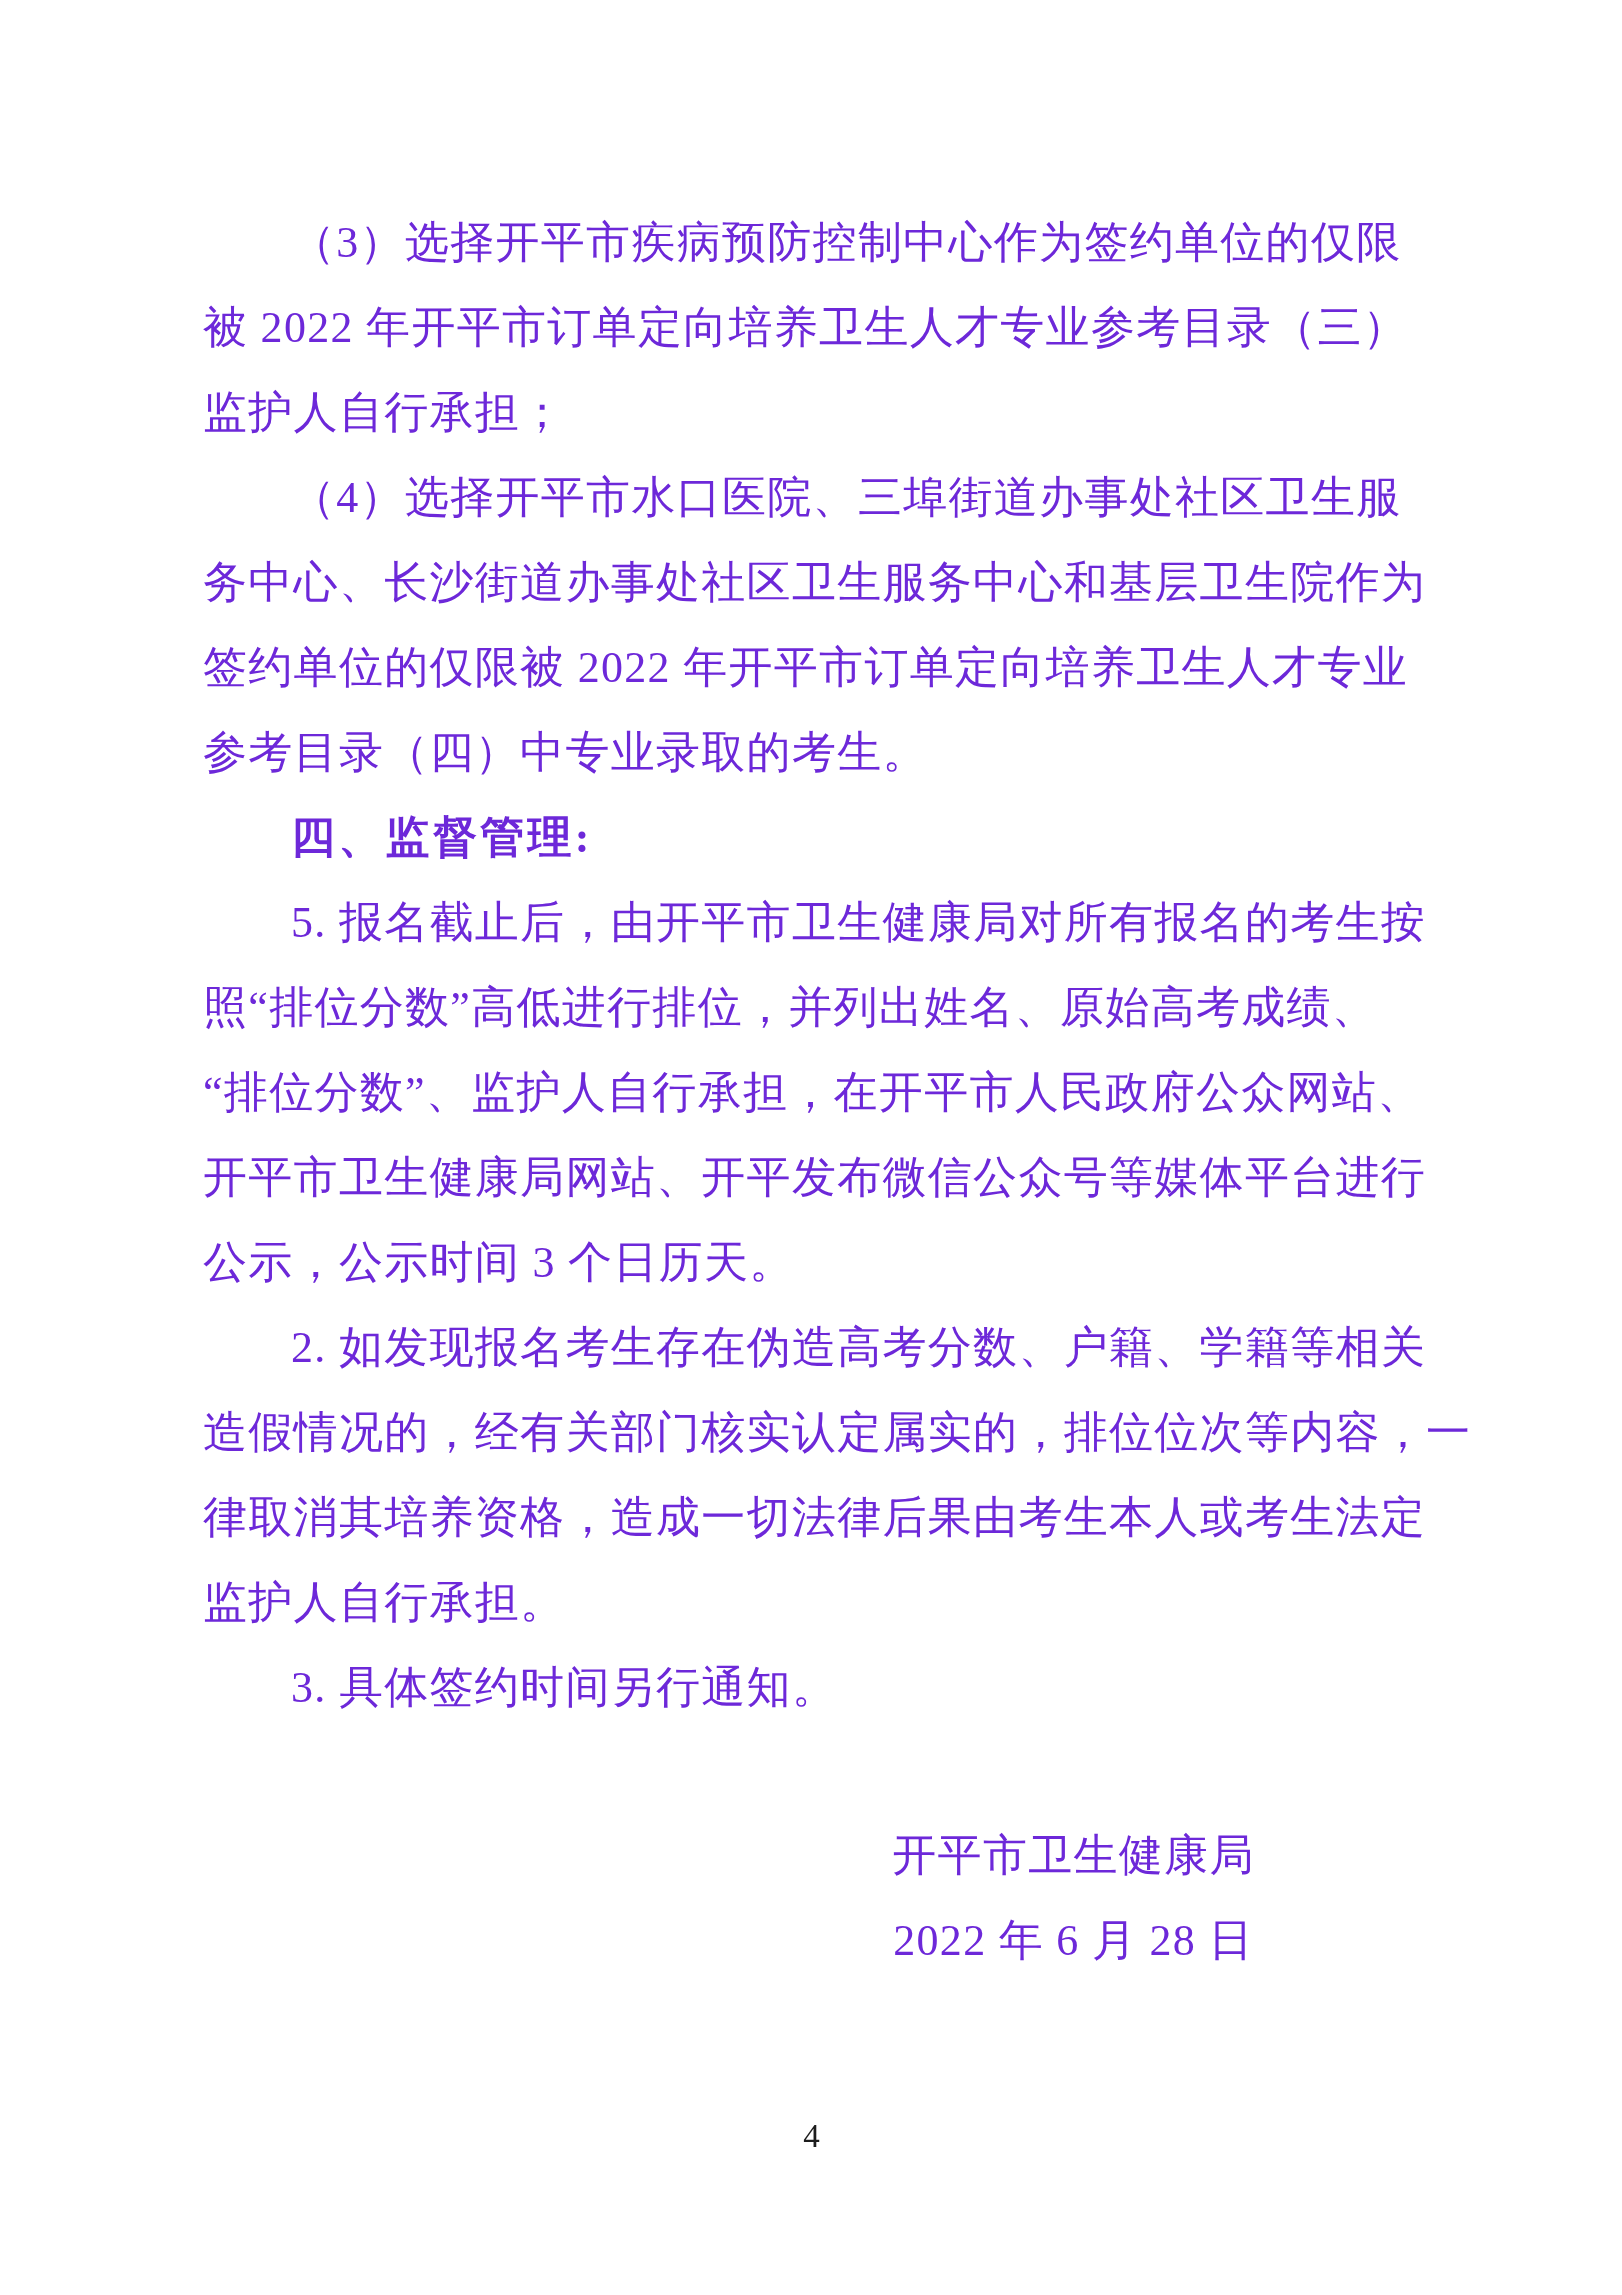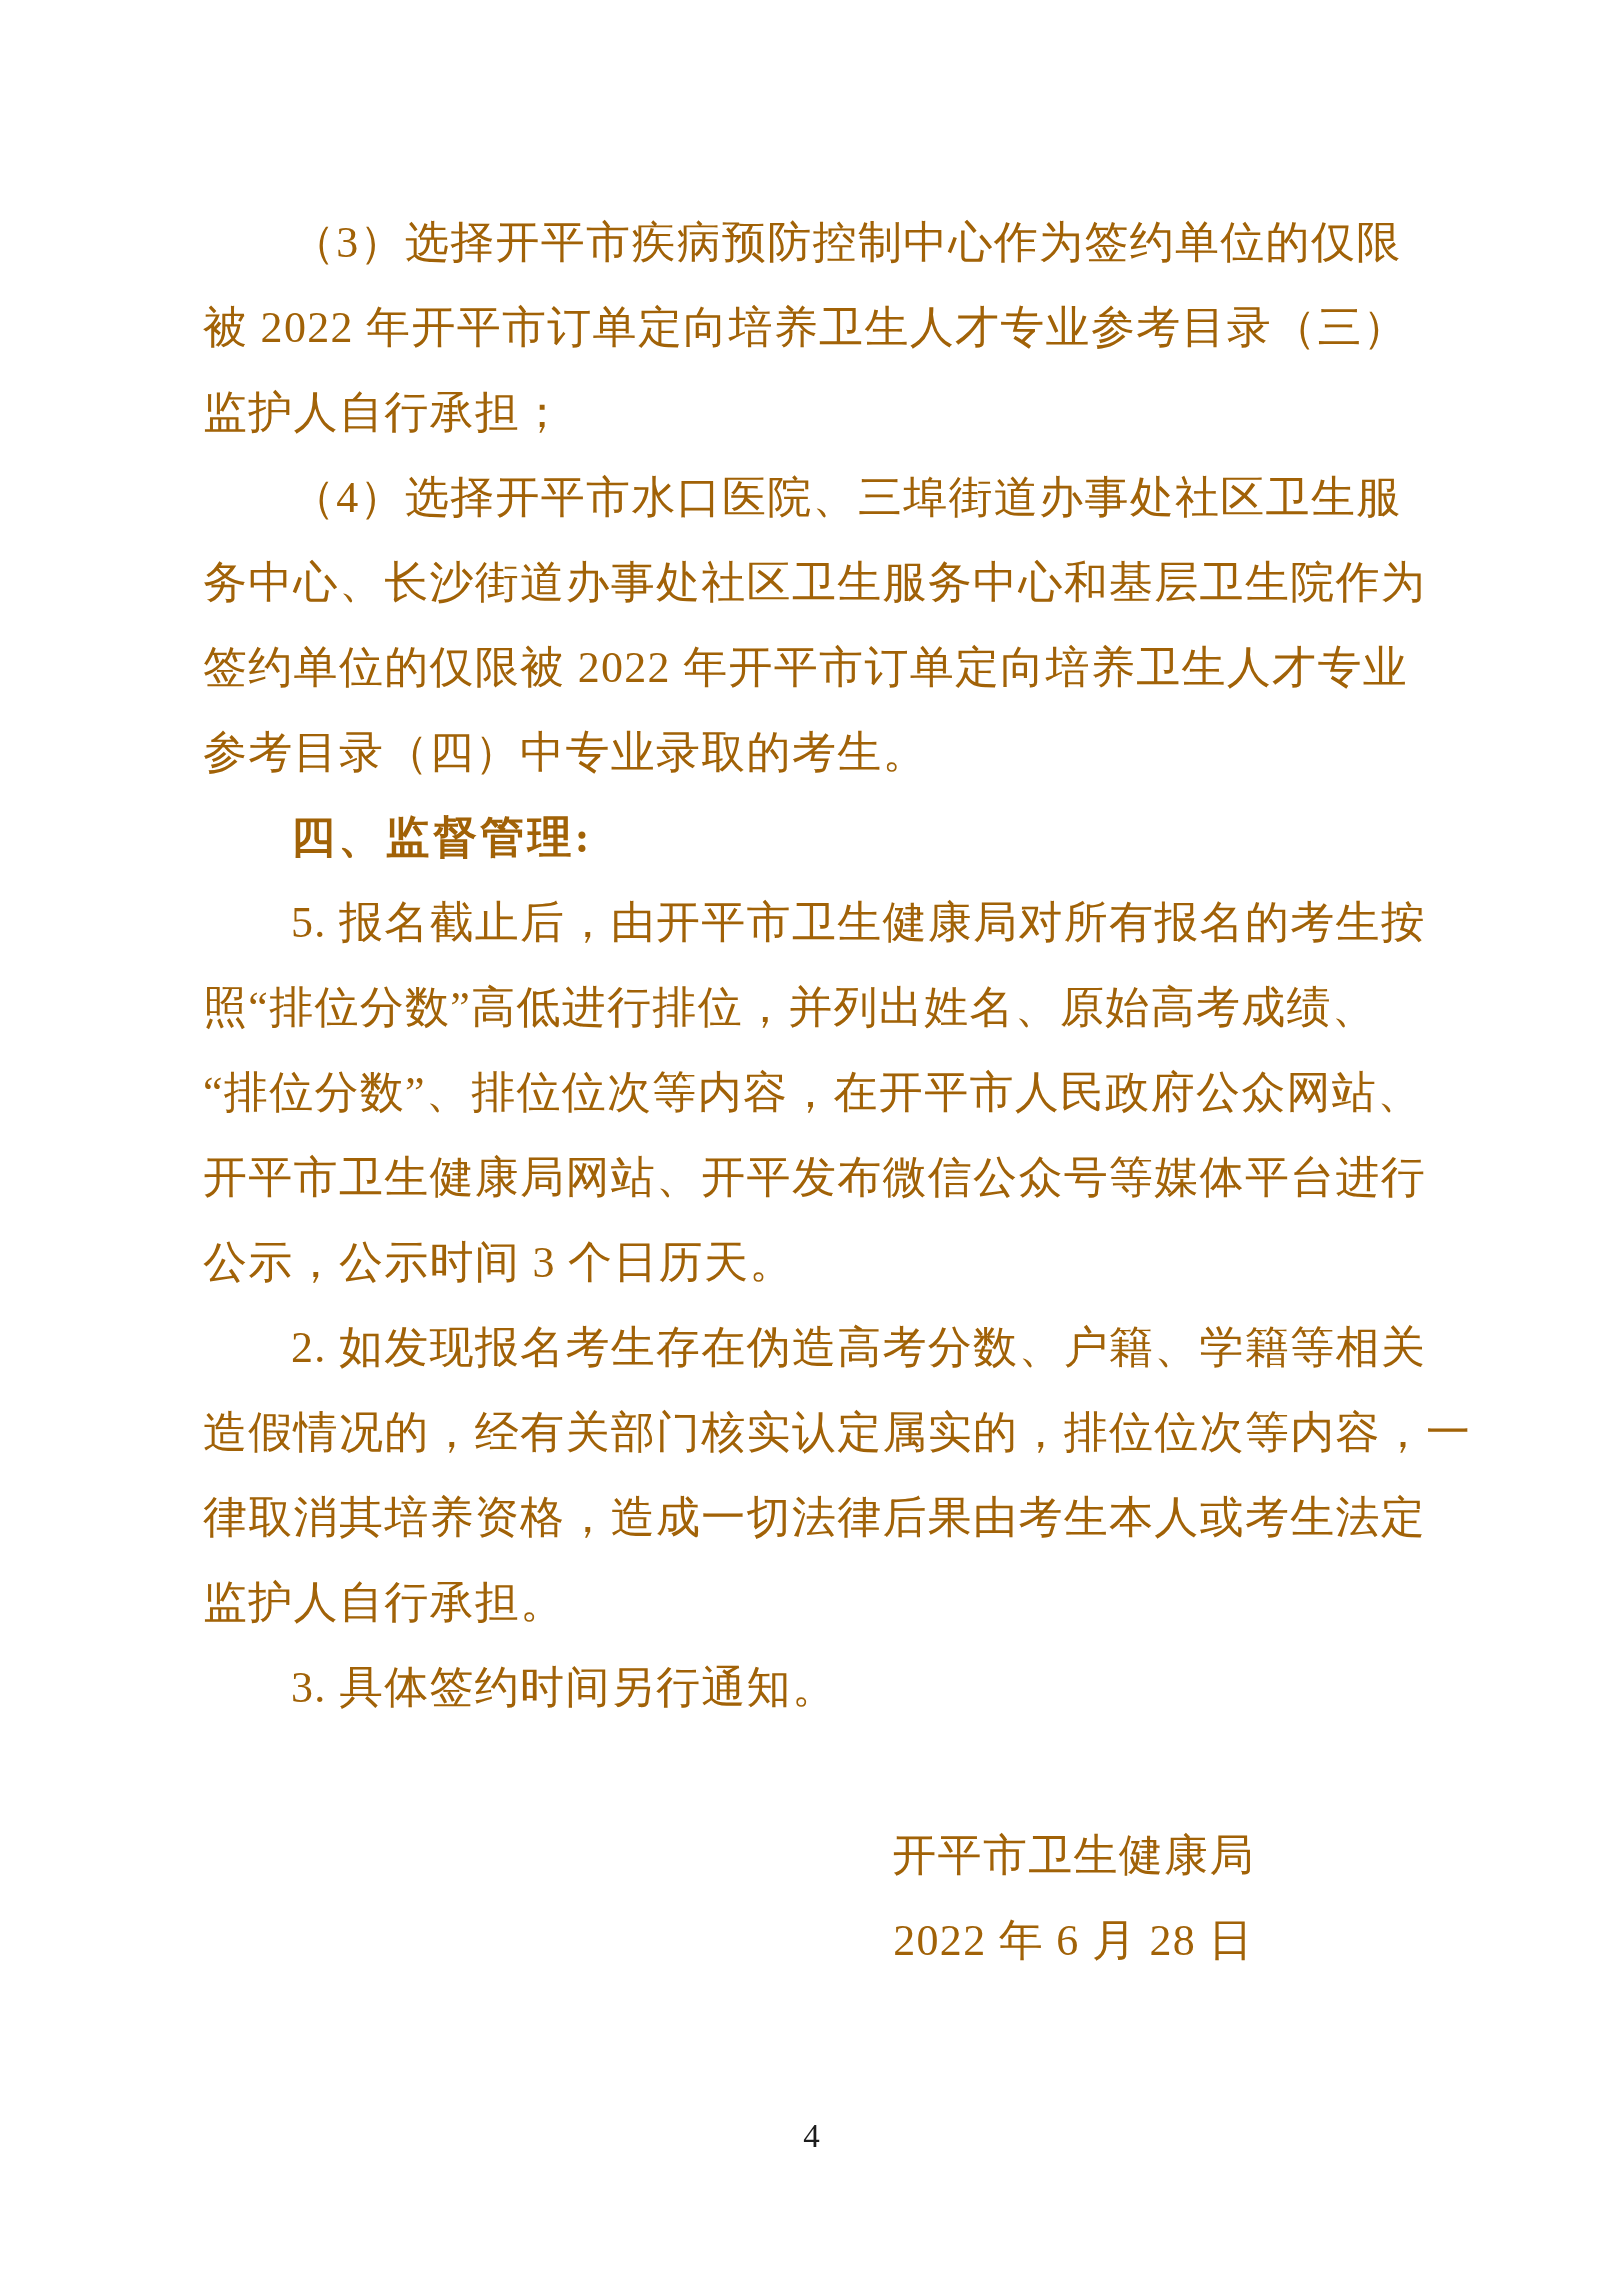--- a/index.html
+++ b/index.html
@@ -21,21 +21,21 @@
     left: 203px;
     top: 200px;
     width: 1230px;
   }
   .doc-line {
     height: 85px;
     line-height: 85px;
     font-size: 44px;
     letter-spacing: 1.3px;
     white-space: nowrap;
-    color: #a16207;
+    color: #6d28d9;
   }
   .indent {
     text-indent: 88px;
   }
   .heading {
     font-weight: 700;
     letter-spacing: 3.3px;
   }
   .signature {
     position: absolute;
@@ -68,21 +68,21 @@
     <div class="doc-line indent">（3）选择开平市疾病预防控制中心作为签约单位的仅限</div>
     <div class="doc-line">被 2022 年开平市订单定向培养卫生人才专业参考目录（三）</div>
     <div class="doc-line">监护人自行承担；</div>
     <div class="doc-line indent">（4）选择开平市水口医院、三埠街道办事处社区卫生服</div>
     <div class="doc-line">务中心、长沙街道办事处社区卫生服务中心和基层卫生院作为</div>
     <div class="doc-line">签约单位的仅限被 2022 年开平市订单定向培养卫生人才专业</div>
     <div class="doc-line">参考目录（四）中专业录取的考生。</div>
     <div class="doc-line indent heading">四、监督管理:</div>
     <div class="doc-line indent">5. 报名截止后，由开平市卫生健康局对所有报名的考生按</div>
     <div class="doc-line">照“排位分数”高低进行排位，并列出姓名、原始高考成绩、</div>
-    <div class="doc-line">“排位分数”、排位位次等内容，在开平市人民政府公众网站、</div>
+    <div class="doc-line">“排位分数”、监护人自行承担，在开平市人民政府公众网站、</div>
     <div class="doc-line">开平市卫生健康局网站、开平发布微信公众号等媒体平台进行</div>
     <div class="doc-line">公示，公示时间 3 个日历天。</div>
     <div class="doc-line indent">2. 如发现报名考生存在伪造高考分数、户籍、学籍等相关</div>
     <div class="doc-line">造假情况的，经有关部门核实认定属实的，排位位次等内容，一</div>
     <div class="doc-line">律取消其培养资格，造成一切法律后果由考生本人或考生法定</div>
     <div class="doc-line">监护人自行承担。</div>
     <div class="doc-line indent">3. 具体签约时间另行通知。</div>
   </div>
 
   <div class="signature">

